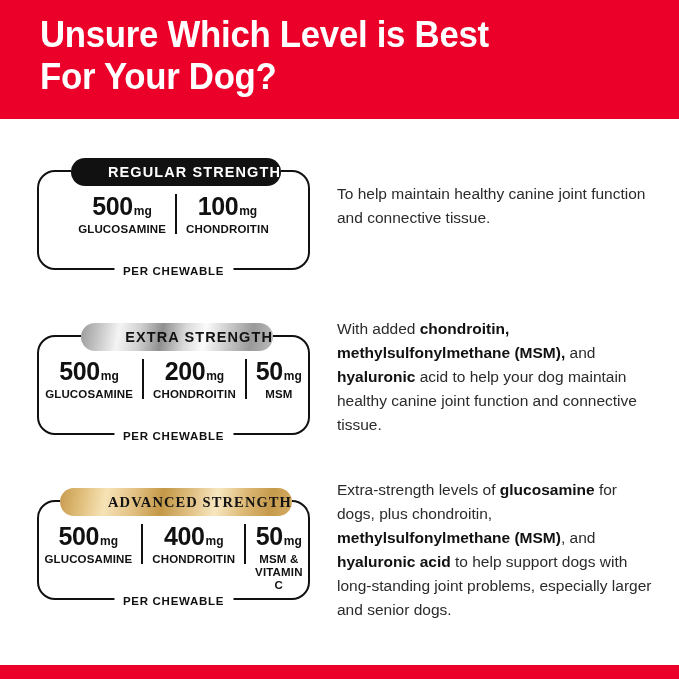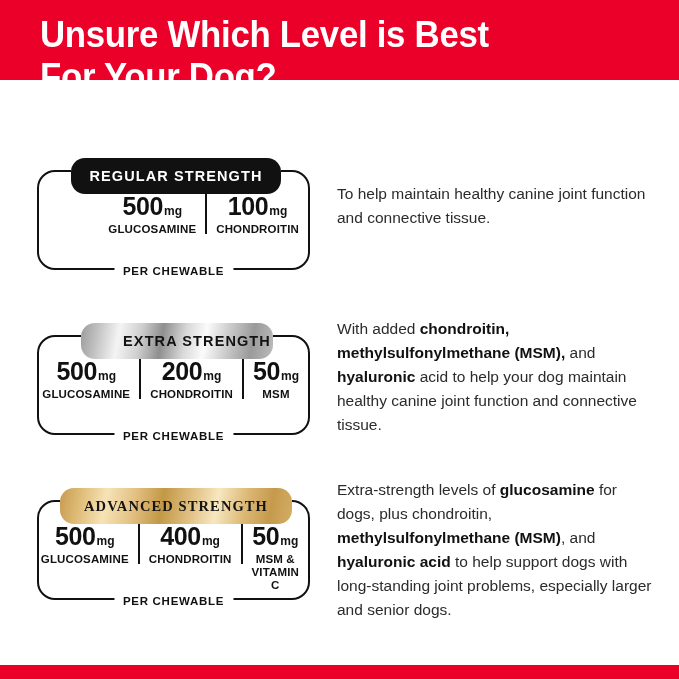--- a/index.html
+++ b/index.html
@@ -14,21 +14,21 @@
     overflow: hidden;
     position: relative;
   }
 
   
   .header-band {
     position: absolute;
     left: 0;
     top: 0;
     width: 679px;
-    height: 80px;
+    height: 119px;
     background: #ea0029;
   }
   .header-title {
     position: absolute;
     left: 40px;
     top: 14px;
     width: 600px;
     color: #ffffff;
     font-family: "Liberation Sans Narrow", "Liberation Sans", sans-serif;
     font-size: 37px;
@@ -76,26 +76,26 @@
   .badge-mask {
     position: absolute;
     top: -3px;
     height: 7px;
     background: #ffffff;
     z-index: 1;
   }
   .badge {
     position: absolute;
     top: -14px;
-    height: 36px;
+    height: 28px;
     border-radius: 14px;
     z-index: 2;
     display: flex;
     align-items: center;
-    justify-content: center;
+    justify-content: flex-end;
     box-sizing: border-box;
   }
   .badge-label {
     font-size: 14.5px;
     font-weight: bold;
     letter-spacing: 1.1px;
     white-space: nowrap;
   }
 
   .badge-regular {
@@ -128,21 +128,21 @@
 
   
   .dose-area {
     position: absolute;
     left: 0;
     top: 20px;
     width: 100%;
     height: 62px;
     display: flex;
     align-items: flex-start;
-    justify-content: flex-end;
+    justify-content: center;
   }
   .dose-col {
     display: flex;
     flex-direction: column;
     align-items: center;
     justify-content: flex-start;
     padding: 0 9px;
   }
   .dose-amount {
     display: flex;

